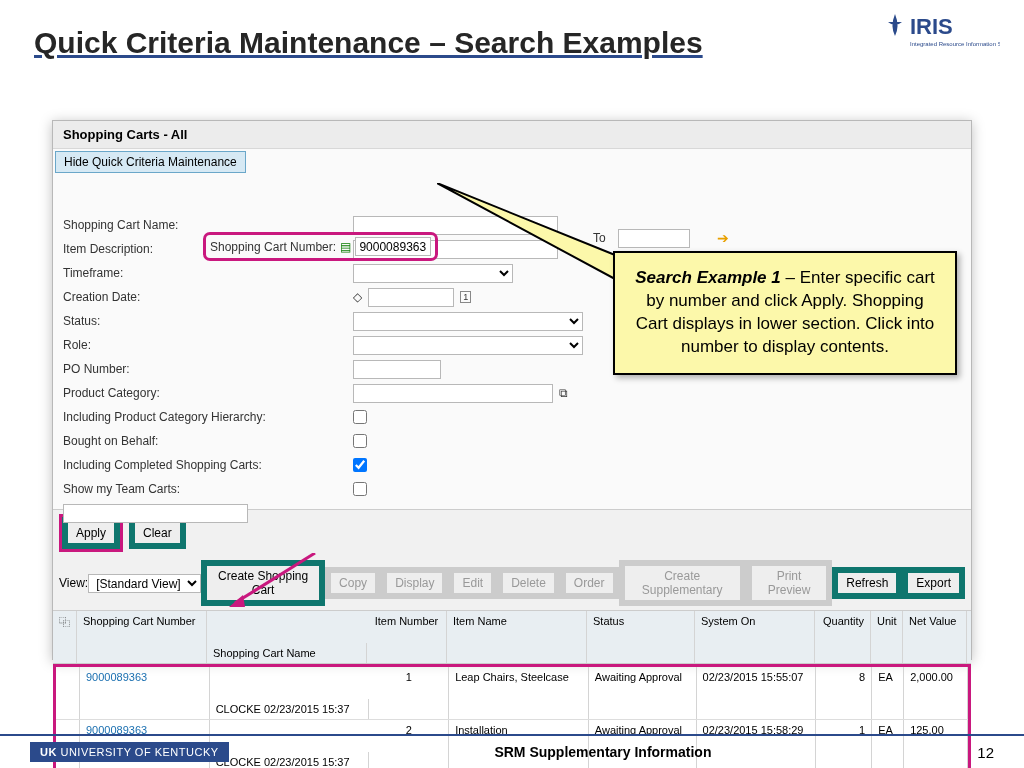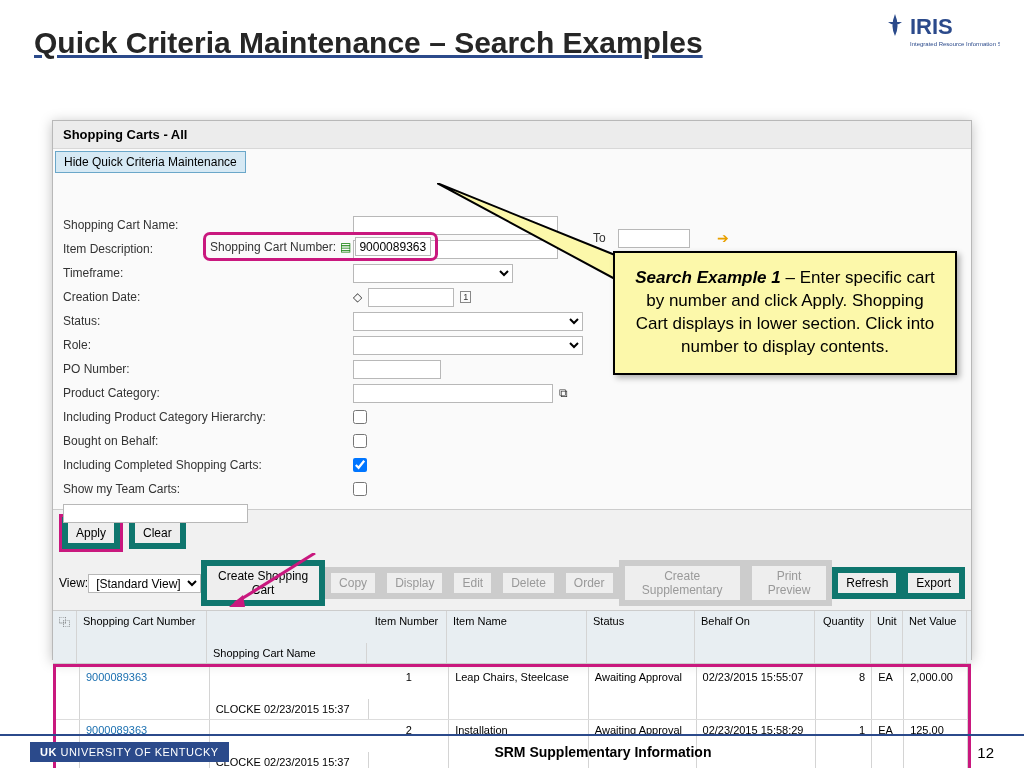--- a/index.html
+++ b/index.html
@@ -173,21 +173,21 @@
   </div>
 
   <div class="grid">
     <div class="grid-head">
       <div class="c-chk">⿻</div>
       <div class="c-num">Shopping Cart Number</div>
       <div class="c-name">Shopping Cart Name</div>
       <div class="c-inum">Item Number</div>
       <div class="c-iname">Item Name</div>
       <div class="c-status">Status</div>
-      <div class="c-created">Behalf On</div>
+      <div class="c-created">System On</div>
       <div class="c-qty">Quantity</div>
       <div class="c-unit">Unit</div>
       <div class="c-net">Net Value</div>
     </div>
     <div class="rows-hl">
       <div class="grid-row">
         <div class="c-chk"></div>
         <div class="c-num link">9000089363</div>
         <div class="c-name">CLOCKE 02/23/2015 15:37</div>
         <div class="c-inum">1</div>

